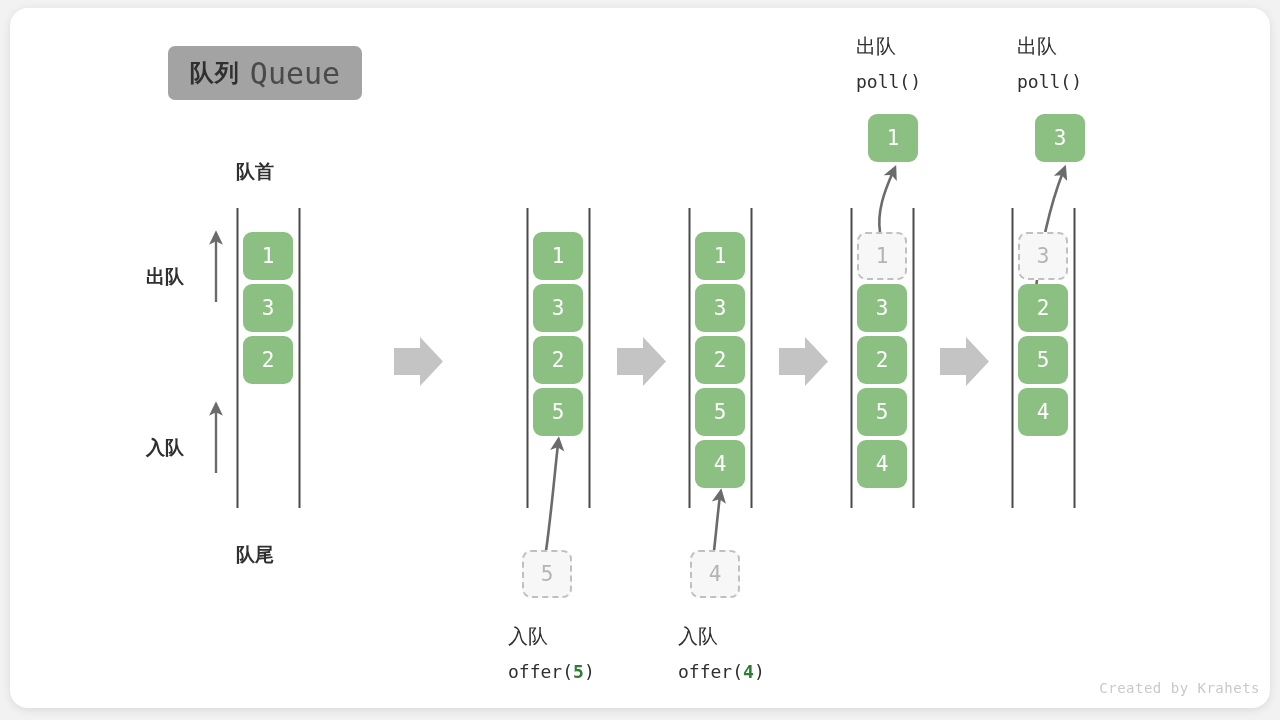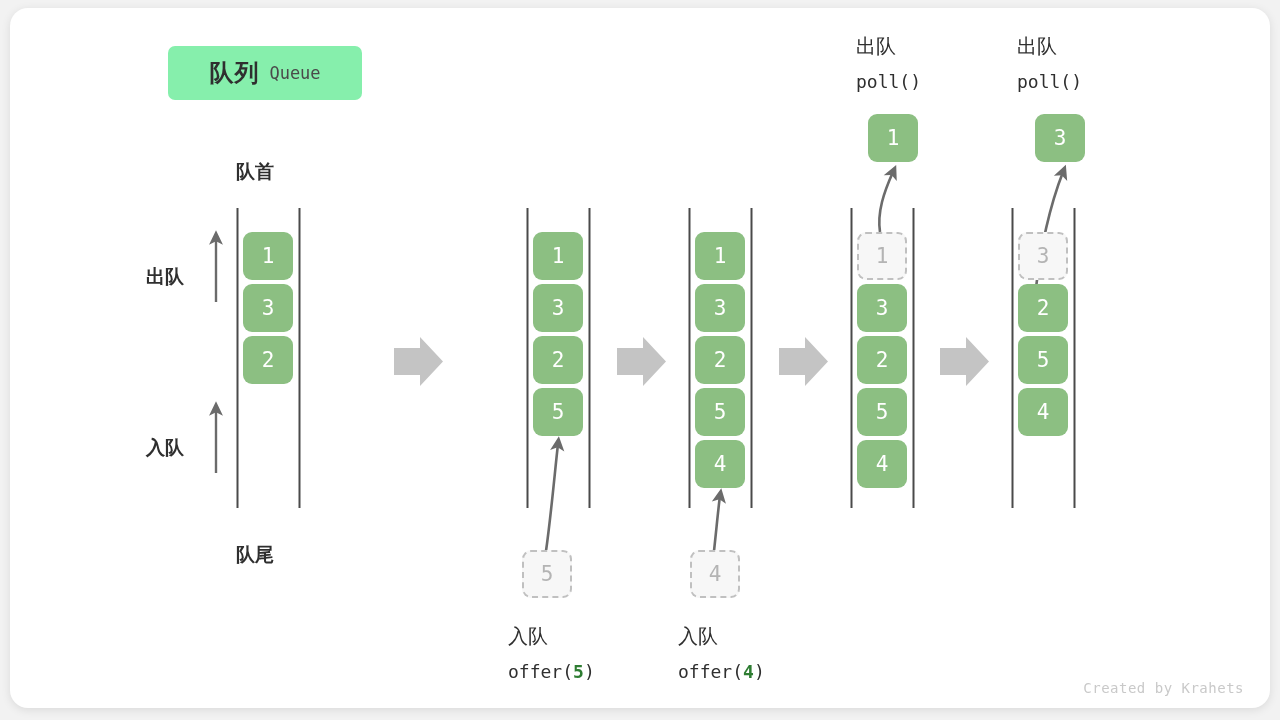--- a/index.html
+++ b/index.html
@@ -37,37 +37,37 @@
     overflow: visible;
   }
 
   
   .title-badge {
     position: absolute;
     left: 168px;
     top: 46px;
     width: 194px;
     height: 54px;
-    background: #86efac;
+    background: #a3a3a3;
     border-radius: 7px;
     display: flex;
     align-items: center;
     justify-content: center;
     gap: 10px;
   }
   .title-cn {
     font-family: "Liberation Sans", "DejaVu Sans", sans-serif;
     font-weight: bold;
     font-size: 24px;
     color: #2f2f2f;
     letter-spacing: 1px;
   }
   .title-en {
     font-family: "DejaVu Sans Mono", "Liberation Mono", monospace;
-    font-size: 17px;
+    font-size: 30px;
     color: #4a4a4a;
   }
 
   
   .lbl {
     position: absolute;
     font-family: "Liberation Sans", "DejaVu Sans", sans-serif;
     font-weight: bold;
     font-size: 19px;
     color: #2f2f2f;
@@ -119,21 +119,21 @@
   }
   .cell.ghost {
     background: #f7f7f7;
     border: 2px dashed #c0c0c0;
     color: #b4b4b4;
   }
 
   
   .credit {
     position: absolute;
-    right: 36px;
+    right: 20px;
     bottom: 24px;
     font-family: "DejaVu Sans Mono", "Liberation Mono", monospace;
     font-size: 14px;
     color: #c9c9c9;
     letter-spacing: 0.5px;
   }
 </style>
 </head>
 <body>
 

